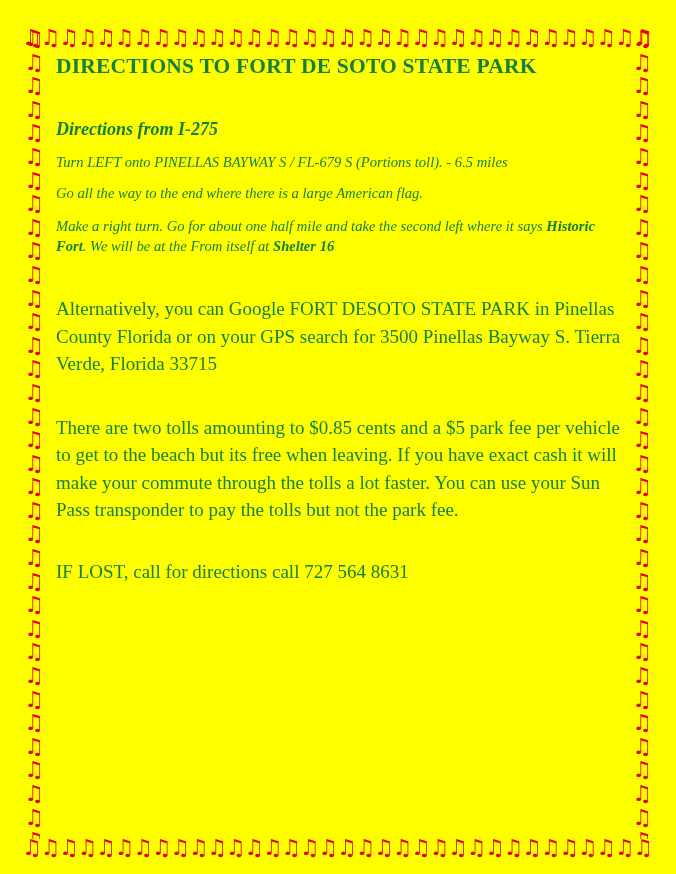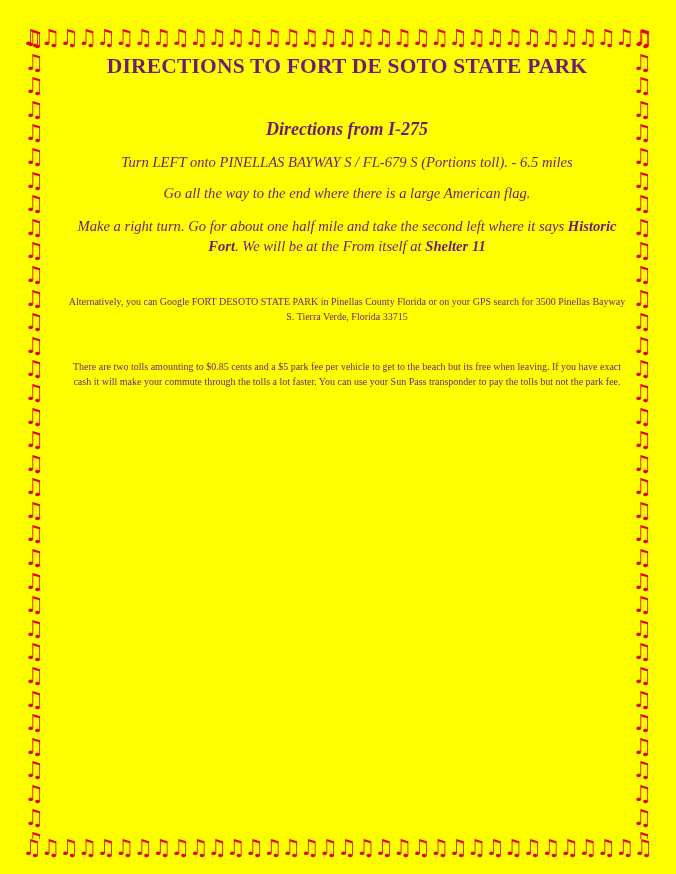--- a/index.html
+++ b/index.html
@@ -50,25 +50,24 @@
     white-space: normal;
     word-break: break-all;
     text-align: center;
   }
   .border-left  { left: 22px;  top: 27px; }
   .border-right { left: 630px; top: 27px; }
 
   
   #content {
     position: absolute;
-    left: 64px;
+    left: 56px;
     top: 46px;
     width: 566px;
-    color: #701a75;
-    text-align: center;
+    color: #15803d;
   }
 
   .doc-title {
     font-size: 21.5px;
     font-weight: bold;
     letter-spacing: 0.2px;
     margin: 0;
     padding-top: 8px;
     line-height: 1.2;
   }
@@ -87,21 +86,21 @@
     font-style: italic;
     margin: 0;
     padding-top: 12px;
     line-height: 1.42;
   }
   .ital.tight { padding-top: 10px; }
 
   .ital b { font-weight: bold; }
 
   .plain {
-    font-size: 10px;
+    font-size: 19px;
     margin: 0;
     line-height: 1.45;
   }
   .gap-lg  { padding-top: 34px; }
   .gap-xl  { padding-top: 36px; }
   .gap-xxl { padding-top: 38px; }
 </style>
 </head>
 <body>
 
@@ -119,21 +118,22 @@
 
     <h1 class="doc-title">DIRECTIONS TO FORT DE SOTO STATE PARK</h1>
 
     <p class="subhead">Directions from I-275</p>
 
 
     <p class="ital">Turn LEFT onto PINELLAS BAYWAY S / FL-679 S (Portions toll). - 6.5 miles</p>
 
     <p class="ital tight">Go all the way to the end where there is a large American flag.</p>
 
-    <p class="ital"><span>Make a right turn. Go for about one half mile and take the second left where it says </span><b>Historic Fort</b><span>.  We will be at the From itself at </span><b>Shelter 11</b></p>
+    <p class="ital"><span>Make a right turn. Go for about one half mile and take the second left where it says </span><b>Historic Fort</b><span>.  We will be at the From itself at </span><b>Shelter 16</b></p>
 
     <p class="plain gap-xxl">Alternatively, you can Google FORT DESOTO STATE PARK in Pinellas County Florida or on your GPS search for  3500 Pinellas Bayway S. Tierra Verde, Florida 33715</p>
 
     <p class="plain gap-xl">There are two tolls amounting to $0.85 cents and a $5 park fee per vehicle to get to the beach but its free when leaving. If you have exact cash it will make your commute through the tolls a lot faster. You can use your Sun Pass transponder to pay the tolls but not the park fee.</p>
 
+    <p class="plain gap-lg">IF LOST, call for directions call 727 564 8631</p>
 
   </div>
 </div>
 
 </body></html>

